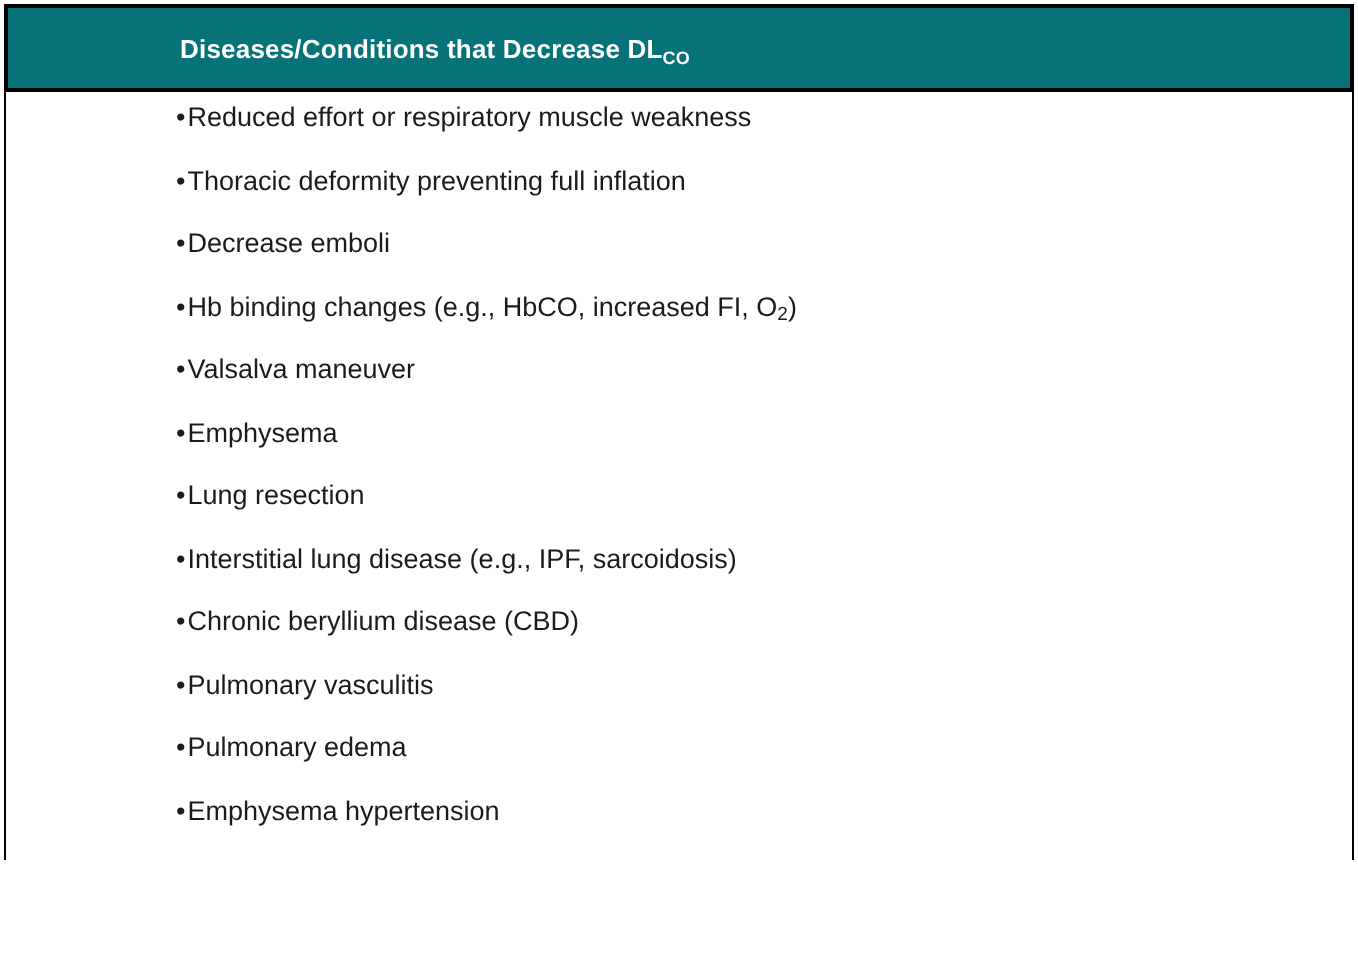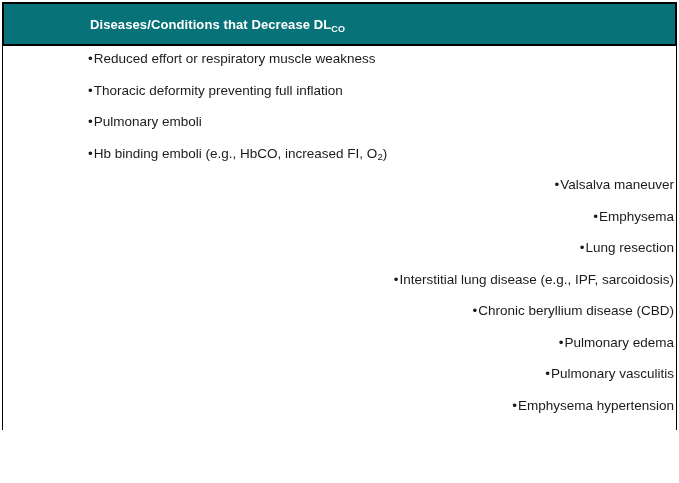--- a/index.html
+++ b/index.html
@@ -57,21 +57,21 @@
     height: 427px;
     background: #ffffff;
     border-left: 1px solid #000000;
     border-right: 1px solid #000000;
     border-bottom: 3px solid #000000;
     padding: 6px 2px 0 85px;
     color: #1b1b1b;
   }
 
   .list-group { margin: 0; padding: 0; }
-  .list-group-2 { margin-top: 14px; text-align: right; }
+  .list-group-2 { margin-top: 14px; }
 
   .list-item {
     font-size: 13.5px;
     line-height: 14px;
     margin-bottom: 17.5px;
     white-space: nowrap;
   }
   .list-item .bullet {
     display: inline;
     margin-right: 1px;
@@ -92,30 +92,30 @@
 
     <div class="table-header" style="background: rgb(8, 114, 121); color: rgb(255, 255, 255);">
       <span class="table-title"><span>Diseases/Conditions that Decrease DL</span><sub>CO</sub></span>
     </div>
 
     <div class="table-body">
 
       <div class="list-group list-group-1">
         <div class="list-item"><span class="bullet">•</span><span>Reduced effort or respiratory muscle weakness</span><sub></sub><span></span></div>
         <div class="list-item"><span class="bullet">•</span><span>Thoracic deformity preventing full inflation</span><sub></sub><span></span></div>
-        <div class="list-item"><span class="bullet">•</span><span>Pulmonary emboli</span><sub></sub><span></span></div>
-        <div class="list-item"><span class="bullet">•</span><span>Hb binding emboli (e.g., HbCO, increased FI, O</span><sub>2</sub><span>)</span></div>
+        <div class="list-item"><span class="bullet">•</span><span>Decrease emboli</span><sub></sub><span></span></div>
+        <div class="list-item"><span class="bullet">•</span><span>Hb binding changes (e.g., HbCO, increased FI, O</span><sub>2</sub><span>)</span></div>
       </div>
 
       <div class="list-group list-group-2">
         <div class="list-item"><span class="bullet">•</span><span>Valsalva maneuver</span><sub></sub><span></span></div>
         <div class="list-item"><span class="bullet">•</span><span>Emphysema</span><sub></sub><span></span></div>
         <div class="list-item"><span class="bullet">•</span><span>Lung resection</span><sub></sub><span></span></div>
         <div class="list-item"><span class="bullet">•</span><span>Interstitial lung disease (e.g., IPF, sarcoidosis)</span><sub></sub><span></span></div>
         <div class="list-item"><span class="bullet">•</span><span>Chronic beryllium disease (CBD)</span><sub></sub><span></span></div>
+        <div class="list-item"><span class="bullet">•</span><span>Pulmonary vasculitis</span><sub></sub><span></span></div>
         <div class="list-item"><span class="bullet">•</span><span>Pulmonary edema</span><sub></sub><span></span></div>
-        <div class="list-item"><span class="bullet">•</span><span>Pulmonary vasculitis</span><sub></sub><span></span></div>
         <div class="list-item"><span class="bullet">•</span><span>Emphysema hypertension</span><sub></sub><span></span></div>
       </div>
 
     </div>
   </div>
 </div>
 
 </body></html>

